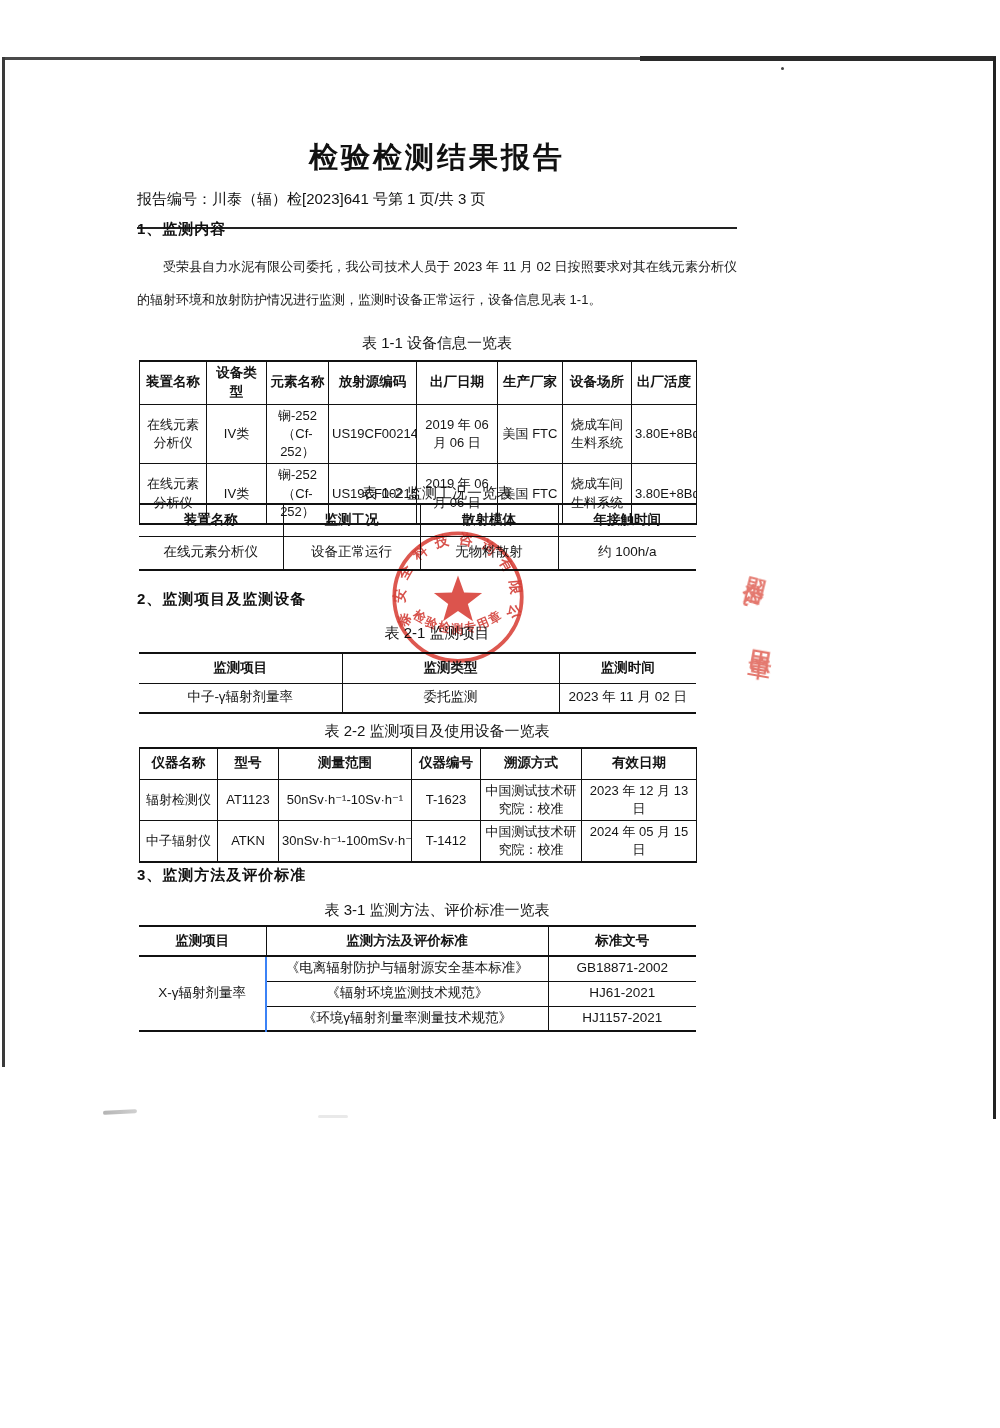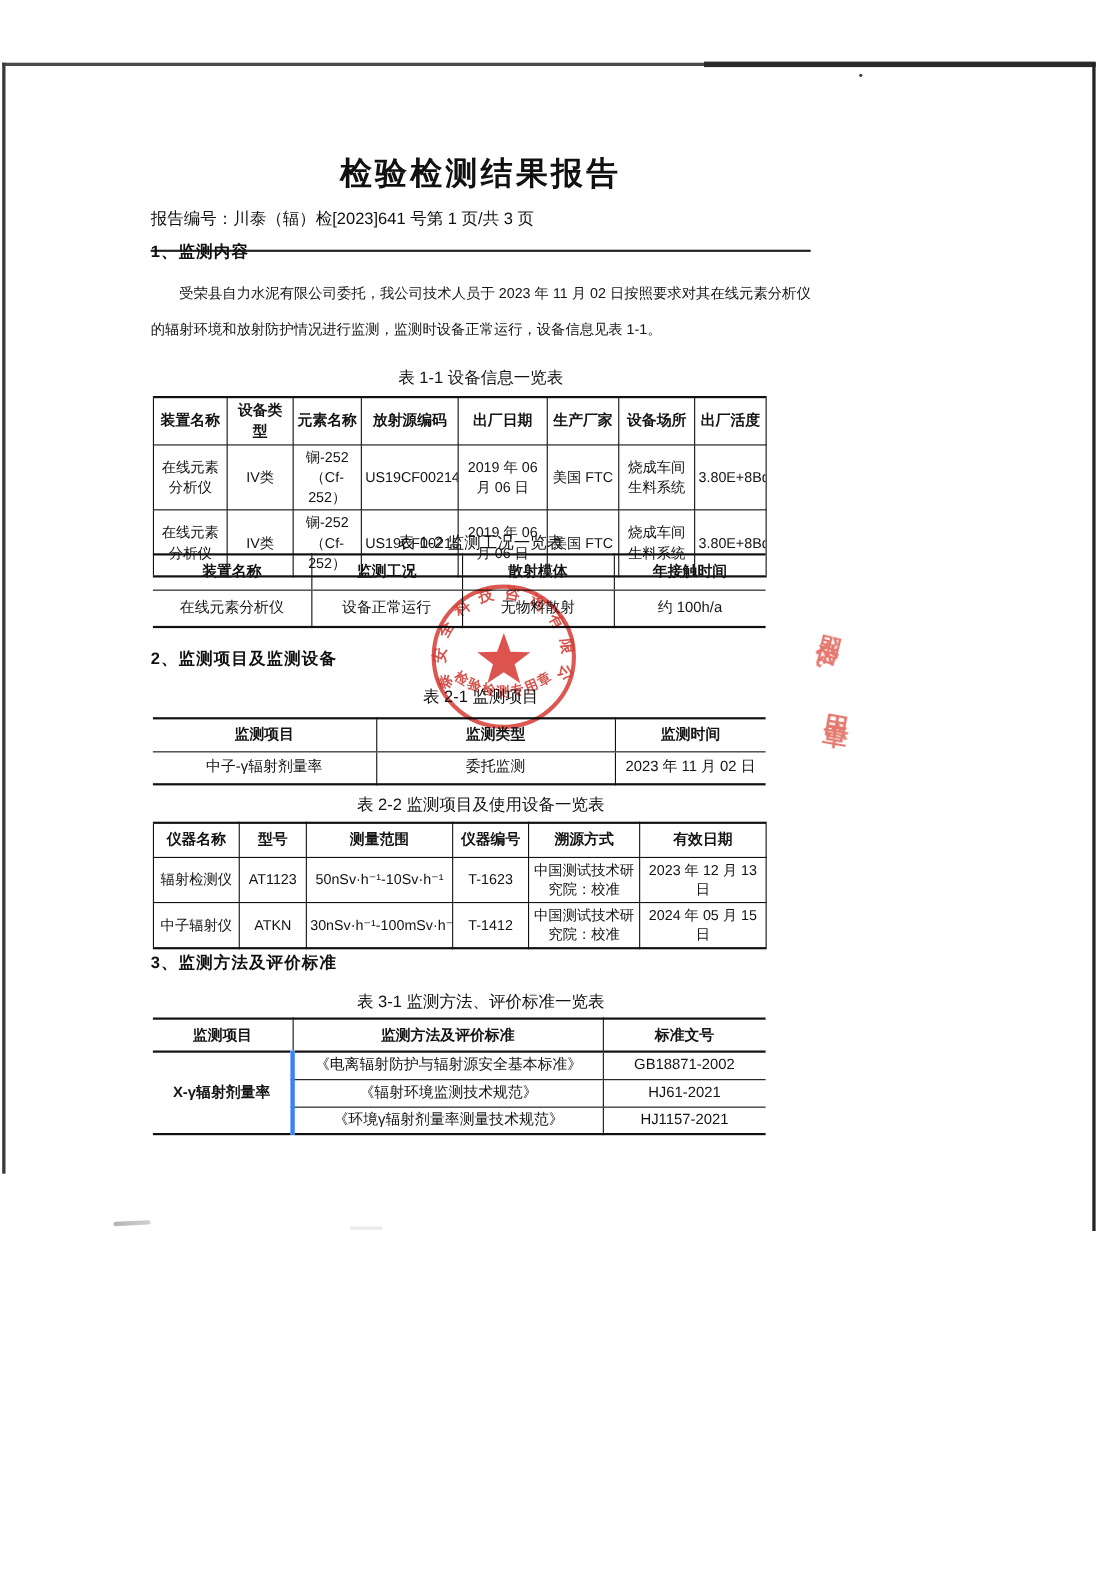--- a/index.html
+++ b/index.html
@@ -249,21 +249,21 @@
         </colgroup>
       <thead>
           <tr>
         <th>监测项目</th>
         <th>监测方法及评价标准</th>
         <th>标准文号</th>
       </tr>
         </thead>
       <tbody>
         <tr>
-          <td rowspan="3" class="no-top" style="border-right:4px solid #3b82f6;font-weight:bold;">X-γ辐射剂量率</td>
+          <td rowspan="3" class="no-top" style="border-right:2px solid #3b82f6;">X-γ辐射剂量率</td>
           <td>《电离辐射防护与辐射源安全基本标准》</td>
           <td>GB18871-2002</td>
         </tr>
         <tr>
           <td style="border-left:1px solid #111;">《辐射环境监测技术规范》</td>
           <td>HJ61-2021</td>
         </tr>
         <tr>
           <td style="border-left:1px solid #111;">《环境γ辐射剂量率测量技术规范》</td>
           <td>HJ1157-2021</td>

